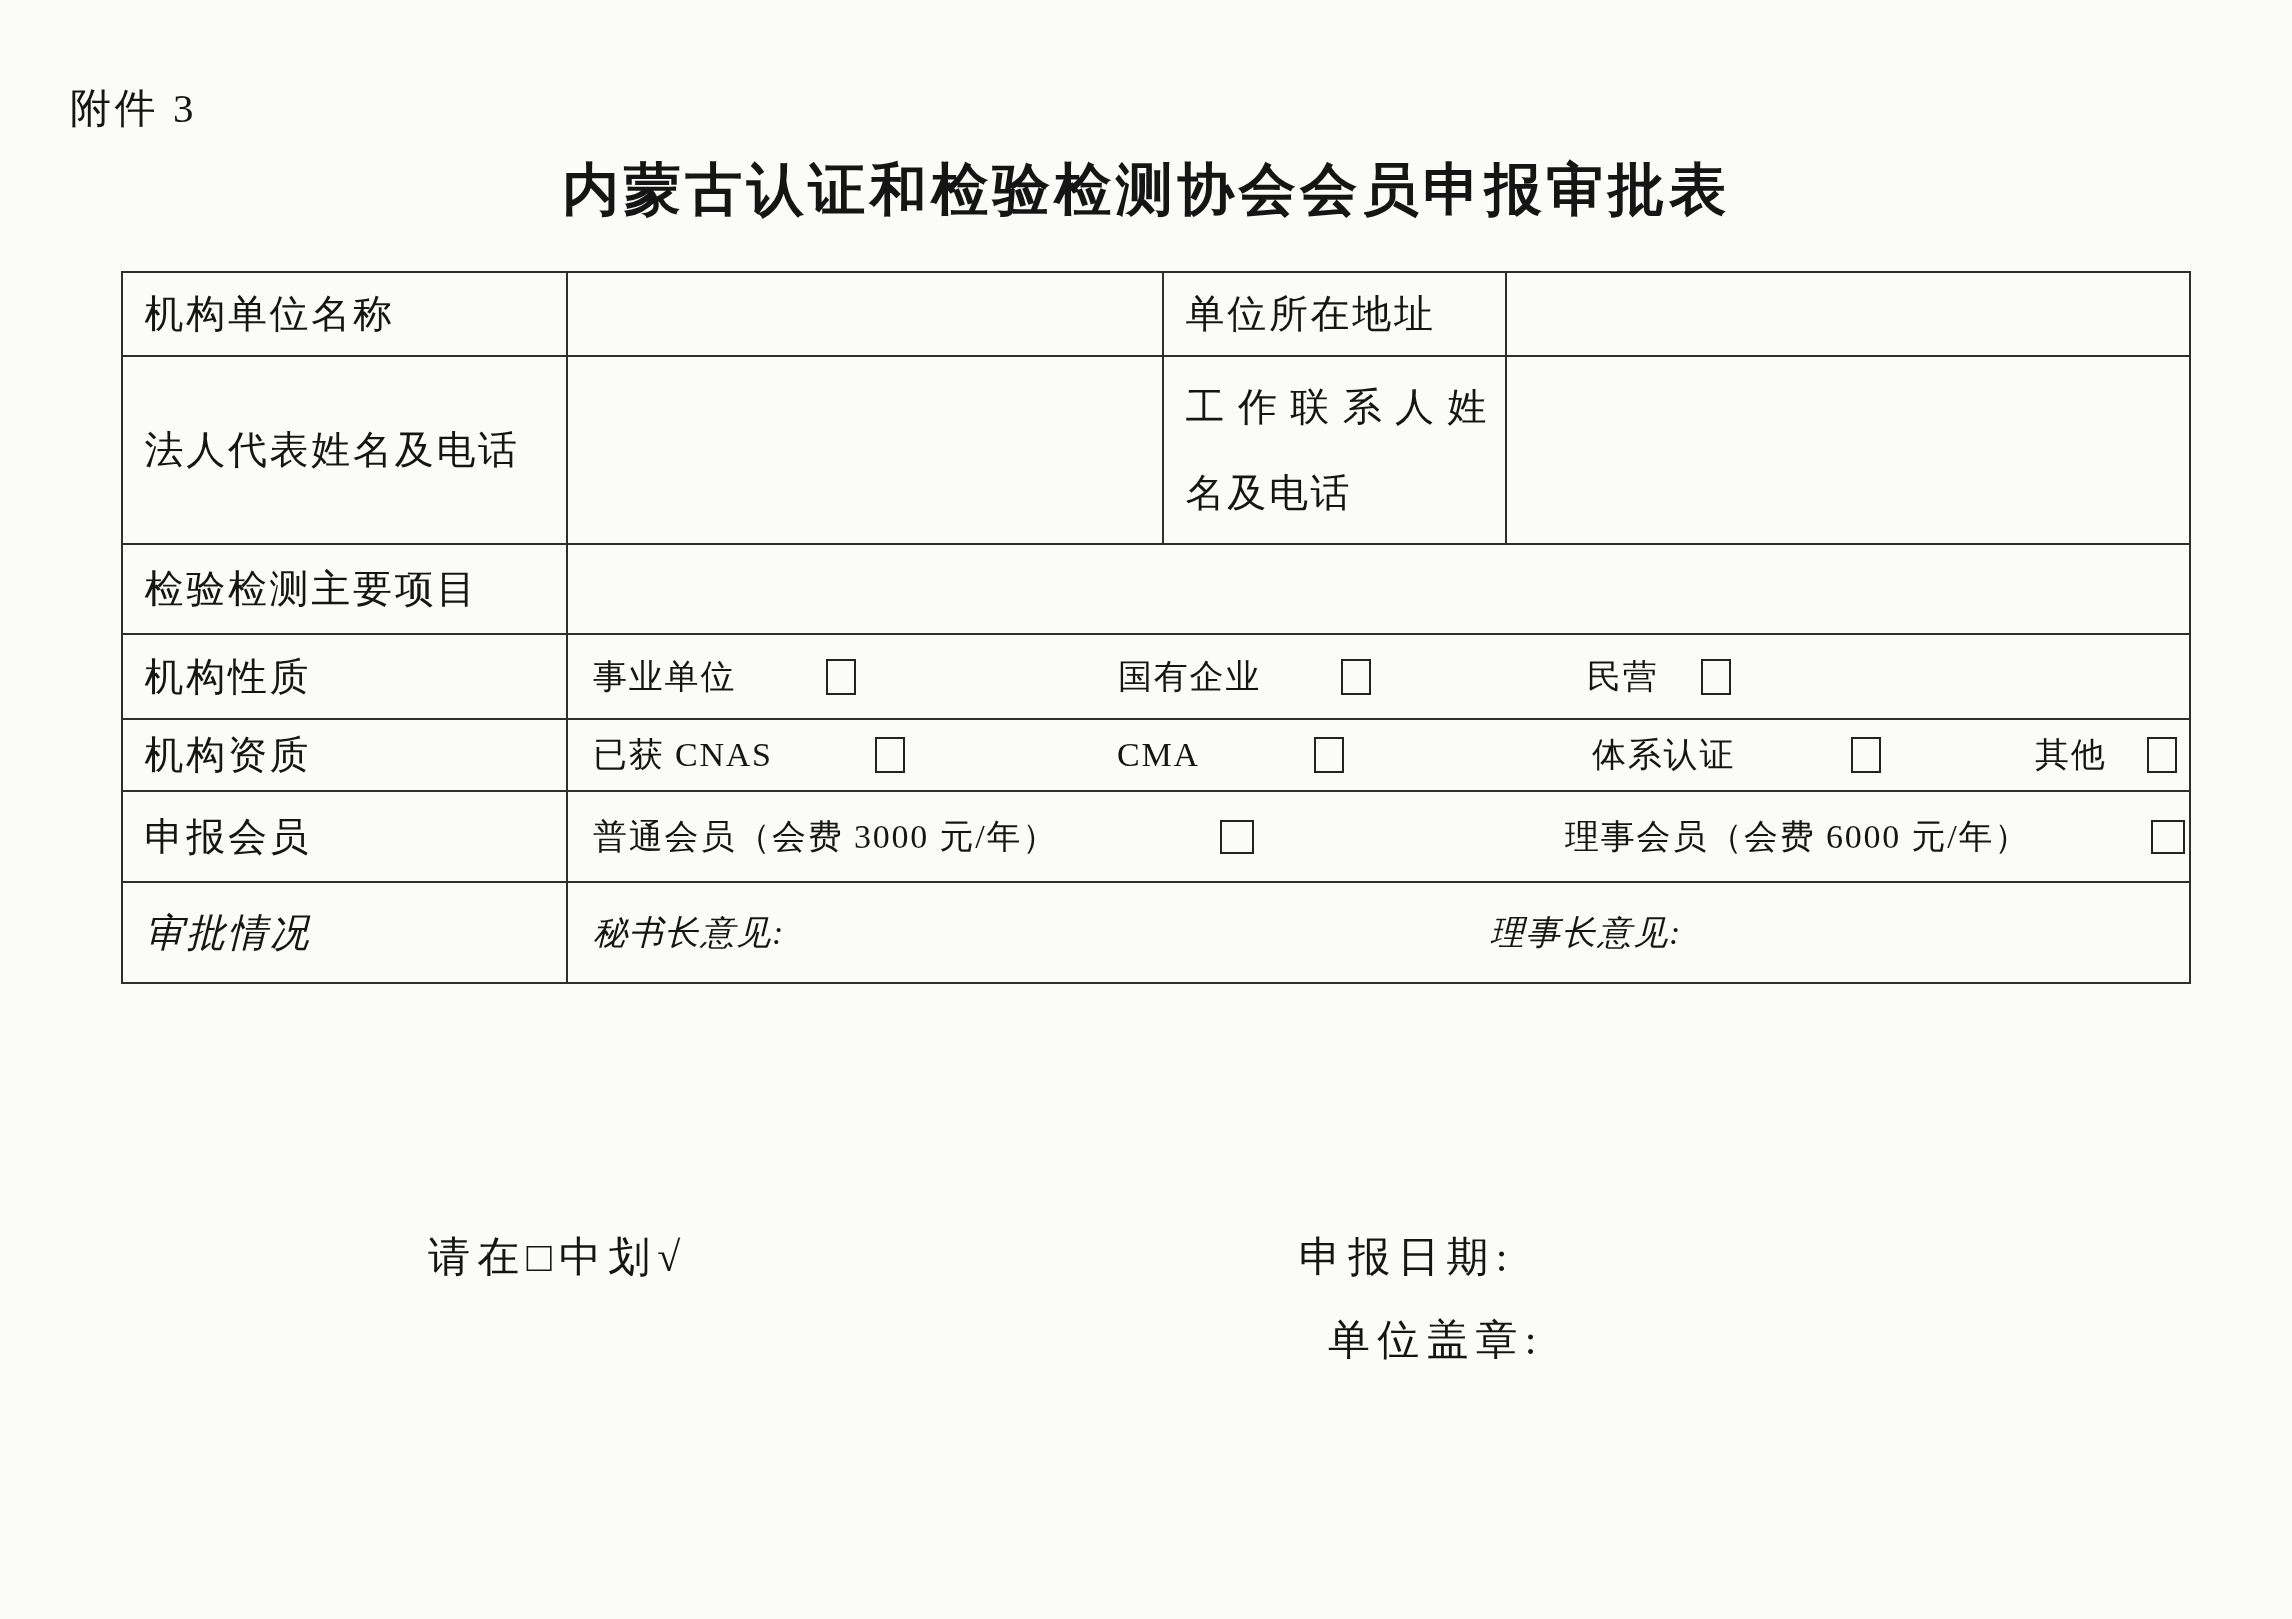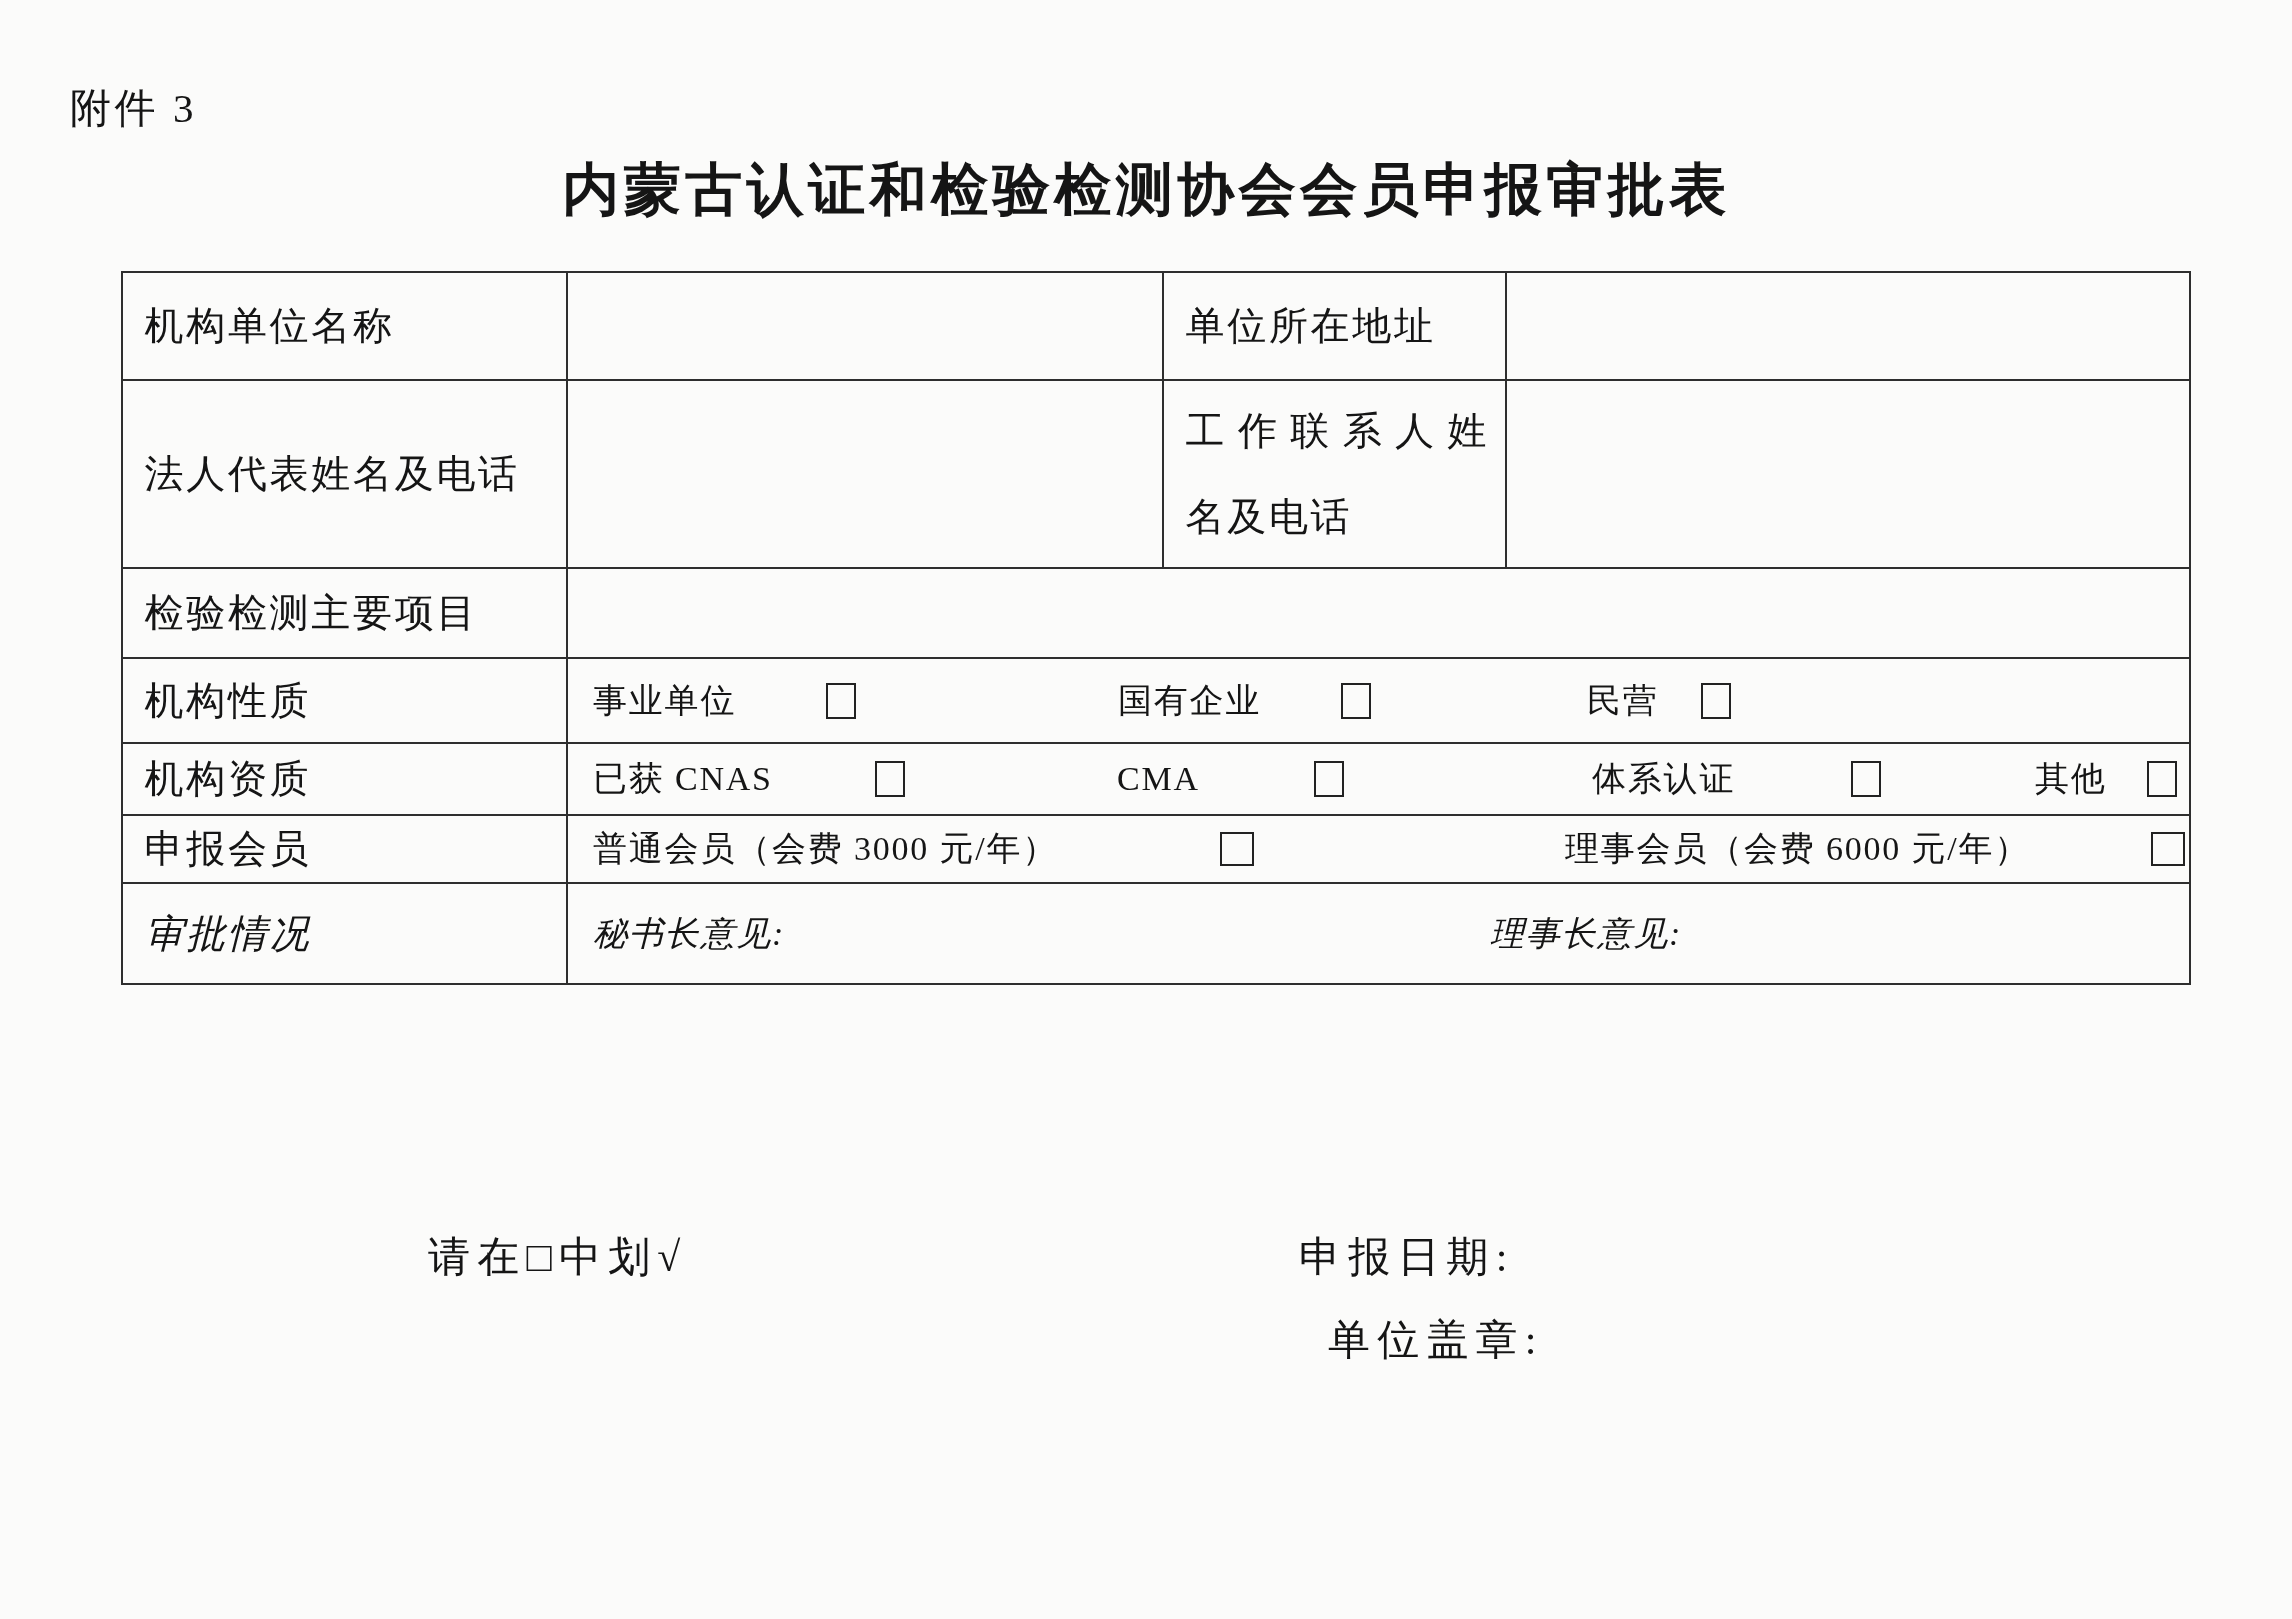--- a/index.html
+++ b/index.html
@@ -25,27 +25,27 @@
     position:absolute;left:121px;top:271px;width:2069px;
     border-collapse:collapse;table-layout:fixed;
   }
   table.form td{
     border:2.7px solid #2e2e2e;
     font-size:39px;
     padding:0 5.4px 0 21.5px;
     vertical-align:middle;
     background:transparent;
   }
-  tr.r1{height:108px;}
+  tr.r1{height:84px;}
   tr.r2{height:188px;}
   tr.r3{height:167px;}
   tr.r4{height:90px;}
   tr.r5{height:85px;}
   tr.r6{height:72px;}
-  tr.r7{height:68px;}
+  tr.r7{height:91px;}
   tr.r8{height:101px;font-style:italic;}
   td.lab{letter-spacing:2.7px;}
   td.opts{position:relative;padding:0;}
   .line2a{letter-spacing:13.4px;white-space:nowrap;}
   .line2b{white-space:nowrap;}
   .tall2 div{line-height:86px;}
   .tall3 div{line-height:99px;}
   td.topalign{vertical-align:top;padding-top:21.5px;}
   .opt{
     position:absolute;top:50%;transform:translateY(-50%);

